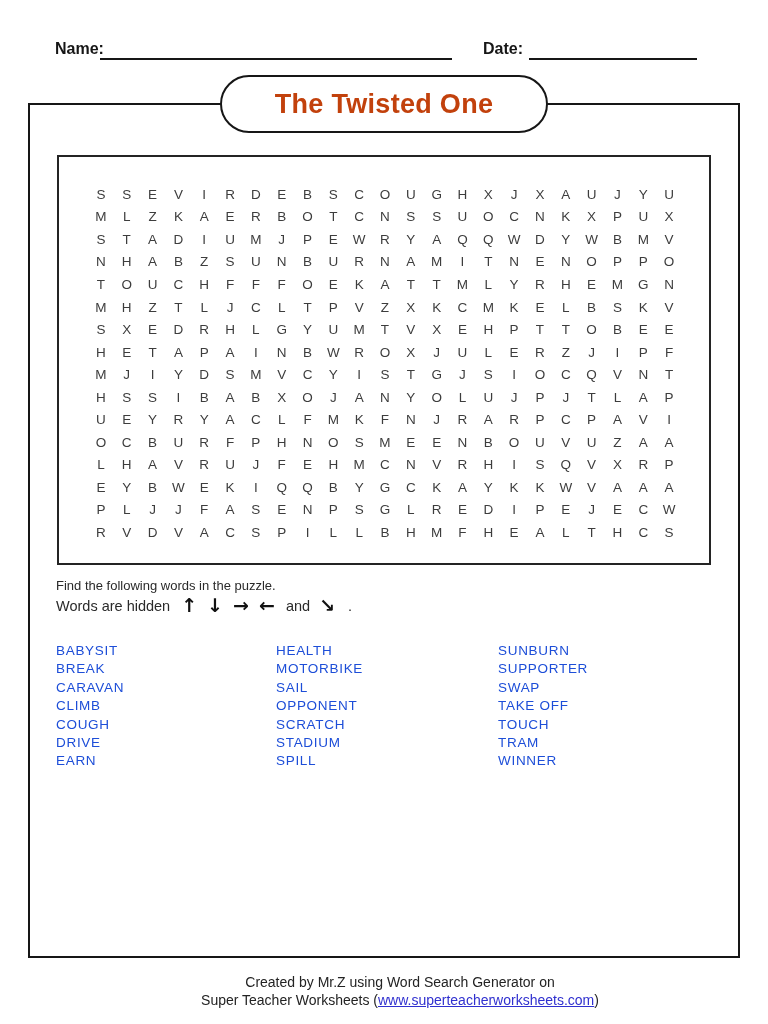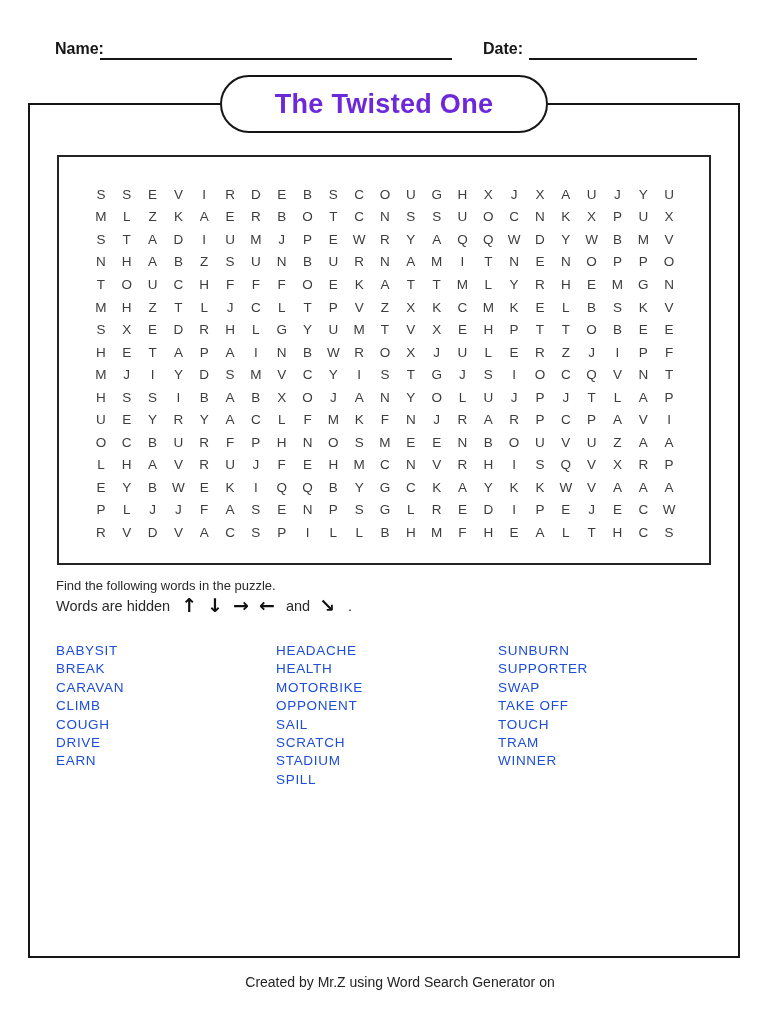--- a/index.html
+++ b/index.html
@@ -11,21 +11,21 @@
   .hdr-line{position:absolute;border-bottom:2px solid #161616;height:0;}
 
   
   .frame{position:absolute;left:28px;top:103px;width:708px;height:851px;
          border:2px solid #161616;background:#fff;}
 
   
   .title-box{position:absolute;left:50%;transform:translateX(-50%);top:75px;width:324px;height:54px;
              border:2px solid #161616;border-radius:30px;background:#fff;z-index:3;
              display:flex;align-items:center;justify-content:center;}
-  .title-text{font-size:27px;font-weight:bold;color:#6d28d9;letter-spacing:0.3px;}
+  .title-text{font-size:27px;font-weight:bold;color:#c2410c;letter-spacing:0.3px;}
 
   
   .grid-box{position:absolute;left:57px;top:155px;width:650px;height:406px;
             border:2px solid #242424;background:#fff;z-index:2;}
   .letter-grid{position:absolute;left:29px;top:26px;width:594px;
                display:grid;grid-template-columns:repeat(23,1fr);grid-auto-rows:22.56px;}
   .cell{display:flex;align-items:center;justify-content:center;
         font-size:13.5px;color:#3d3d3d;font-weight:400;}
 
   
@@ -459,37 +459,37 @@
     <div class="word-col word-col-1">
         <div class="word-item">BABYSIT</div>
         <div class="word-item">BREAK</div>
         <div class="word-item">CARAVAN</div>
         <div class="word-item">CLIMB</div>
         <div class="word-item">COUGH</div>
         <div class="word-item">DRIVE</div>
         <div class="word-item">EARN</div>
       </div>
     <div class="word-col word-col-2">
-        <div class="word-item">HEADACHE</div>
         <div class="word-item">HEALTH</div>
         <div class="word-item">MOTORBIKE</div>
+        <div class="word-item">SAIL</div>
         <div class="word-item">OPPONENT</div>
-        <div class="word-item">SAIL</div>
         <div class="word-item">SCRATCH</div>
         <div class="word-item">STADIUM</div>
         <div class="word-item">SPILL</div>
       </div>
     <div class="word-col word-col-3">
         <div class="word-item">SUNBURN</div>
         <div class="word-item">SUPPORTER</div>
         <div class="word-item">SWAP</div>
         <div class="word-item">TAKE OFF</div>
         <div class="word-item">TOUCH</div>
         <div class="word-item">TRAM</div>
         <div class="word-item">WINNER</div>
       </div>
   </div>
 
   <div class="footer">
     <div>Created by Mr.Z using Word Search Generator on</div>
+    <div><span>Super Teacher Worksheets (</span><a>www.superteacherworksheets.com</a><span>)</span></div>
   </div>
 
 </div>
 
 </body></html>

